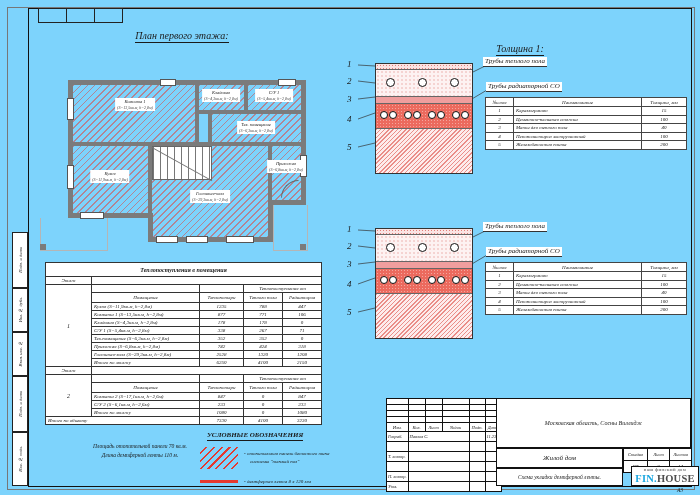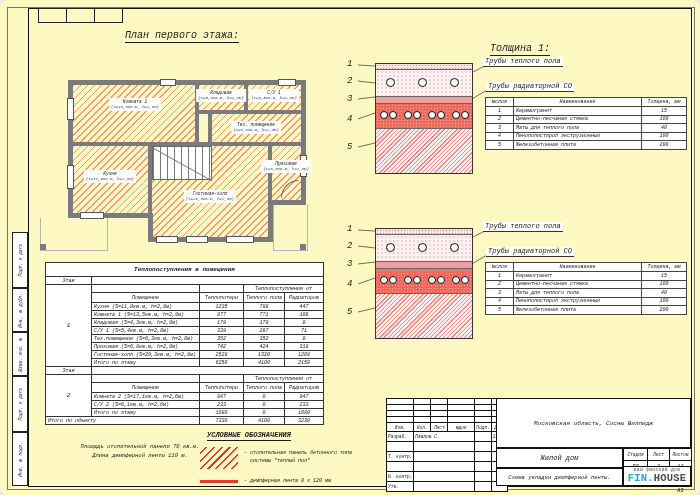--- a/index.html
+++ b/index.html
@@ -1,17 +1,17 @@
 <!DOCTYPE html>
 <html><head>
 <meta charset="utf-8">
 <style>
   html,body{margin:0;padding:0;background:#e8e8e8;}
-  .sheet{position:relative;width:700px;height:495px;background:#fef9c3;overflow:hidden;
-         font-family:Liberation Mono, monospace;color:#1a1a1a;font-style:italic;border-radius:8px;}
+  .sheet{position:relative;width:700px;height:495px;background:#7dd3fc;overflow:hidden;
+         font-family:Liberation Serif, serif;color:#1a1a1a;font-style:italic;}
   .abs{position:absolute;}
   
   .frame-outer{left:7px;top:7px;width:686px;height:481px;border:1px solid #777;}
   .frame-main{left:28px;top:8px;width:662px;height:477px;border:1.5px solid #111;}
   .mini-stamp{left:38px;top:8px;border-collapse:collapse;position:absolute;}
   .mini-stamp td{width:25px;height:11px;border:1px solid #222;}
   .side-cell{left:12px;width:16px;border:1px solid #222;display:flex;align-items:center;justify-content:center;box-sizing:border-box;position:absolute;background:#fff;}
   .side-cell span{writing-mode:vertical-rl;transform:rotate(180deg);font-size:4.5px;white-space:nowrap;}
   .fmt{font-size:5.5px;}
   
@@ -68,21 +68,21 @@
   
   .stamp-left{left:386px;top:398px;border-collapse:collapse;table-layout:fixed;font-size:4.5px;position:absolute;background:#fff;}
   .stamp-left td{border:1px solid #111;padding:0 1px;overflow:hidden;white-space:nowrap;}
   .s-blank td{height:5px;}
   .s-head td{height:8px;text-align:center;}
   .s-row td{height:9px;}
   .cell{position:absolute;border:1px solid #111;box-sizing:border-box;display:flex;align-items:center;justify-content:center;text-align:center;background:#fff;}
   .stage{left:623px;top:448px;border-collapse:collapse;table-layout:fixed;position:absolute;background:#fff;}
   .stage td{border:1px solid #111;height:9px;text-align:center;font-size:5px;overflow:hidden;}
   .stage tr:first-child td{font-size:4.5px;}
-  .logo{flex-direction:column;font-style:normal;line-height:1.1;}
+  .logo{flex-direction:column;font-style:normal;line-height:1.1;margin-left:8px;}
   .logo .tagline{font-size:4.5px;font-weight:bold;color:#808080;letter-spacing:.4px;}
   .logo .wordmark{font-size:10.5px;font-weight:bold;letter-spacing:.2px;}
   .logo .fin{color:#1ba7e0;}
   .logo .house{color:#4d4d4d;}
 </style>
 </head>
 <body>
 
 <div class="sheet">
 

